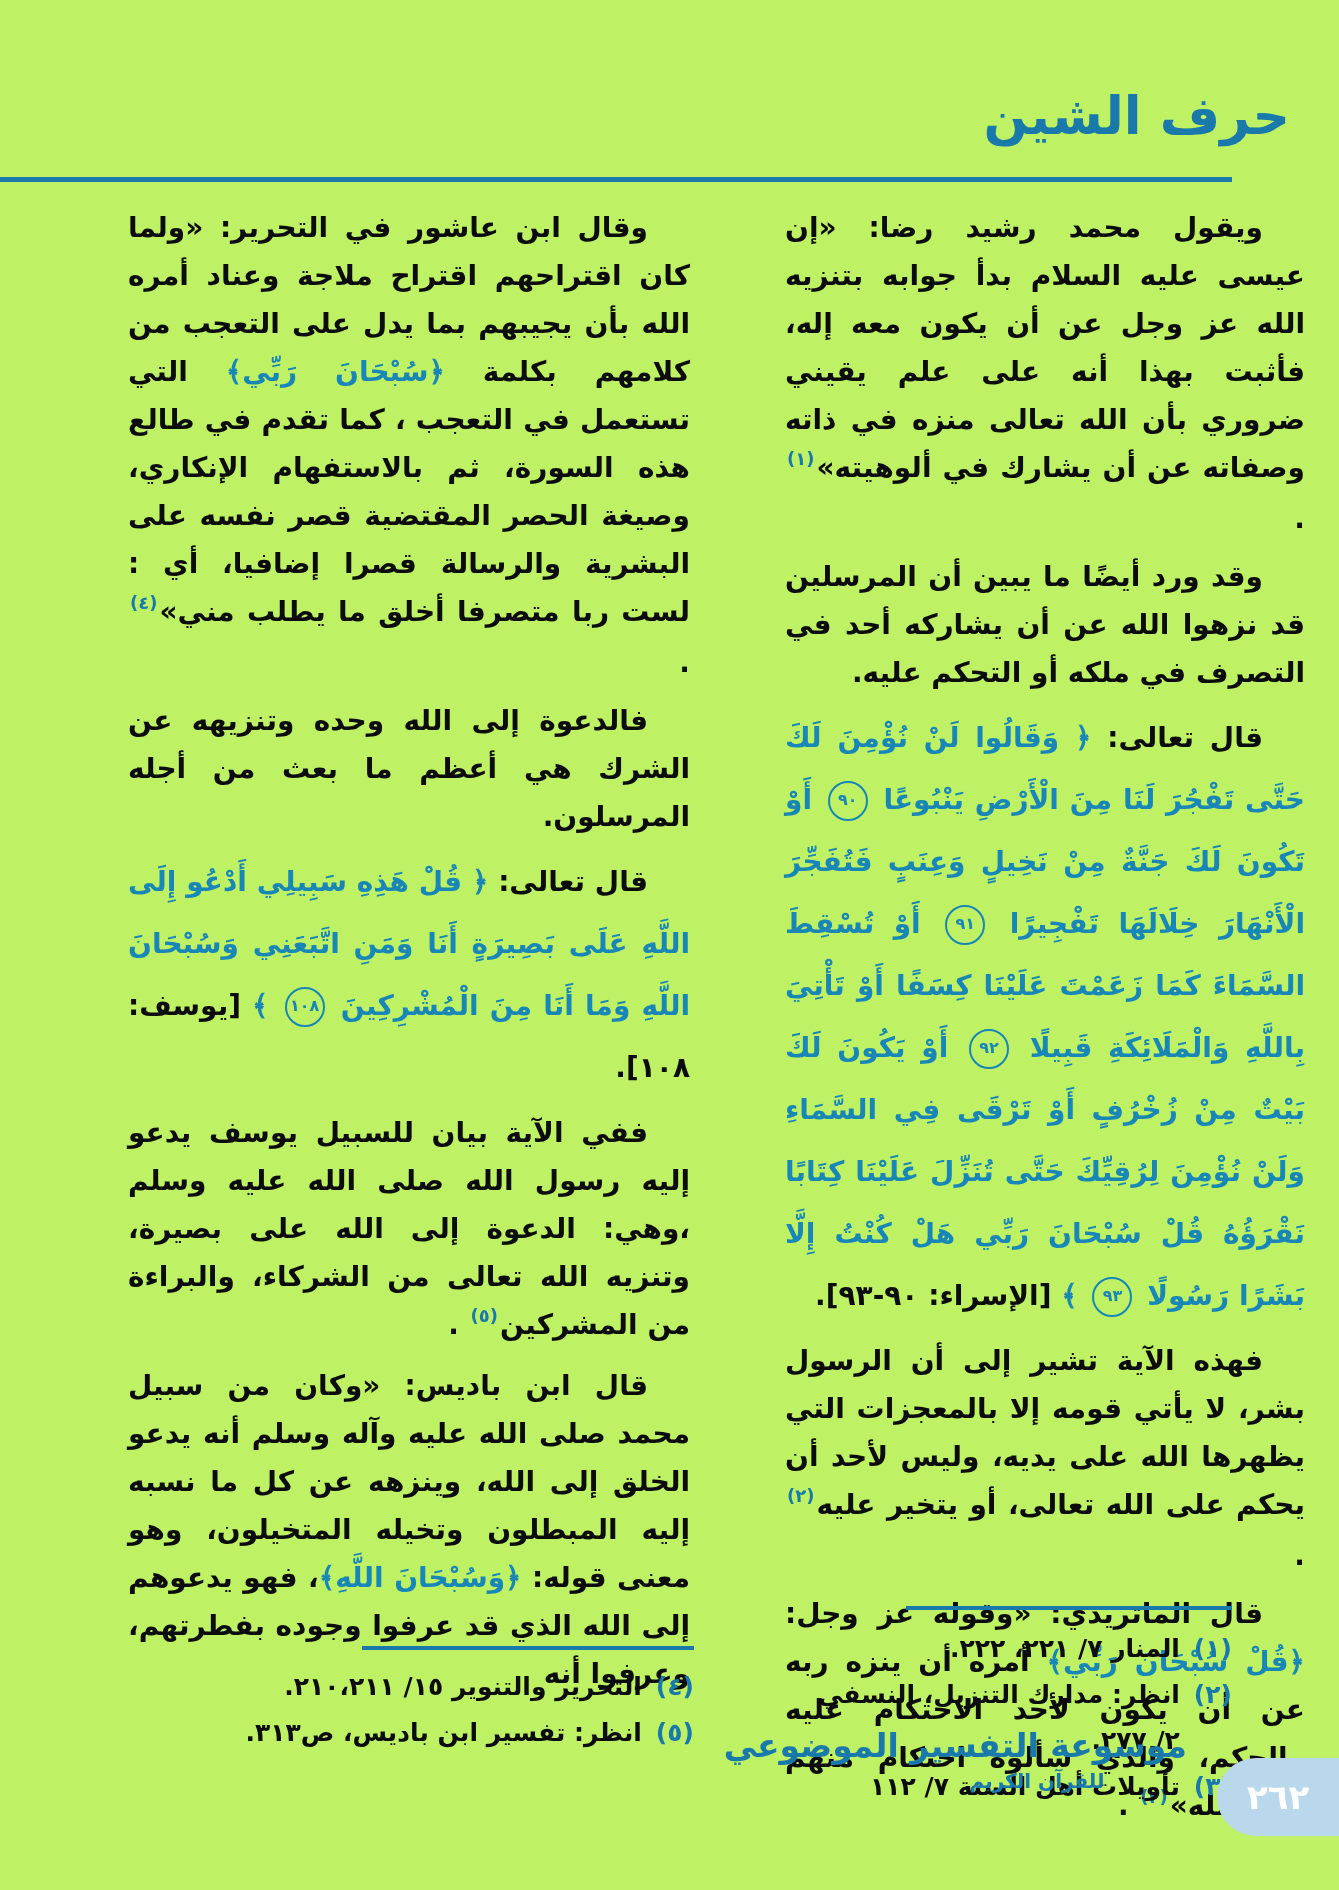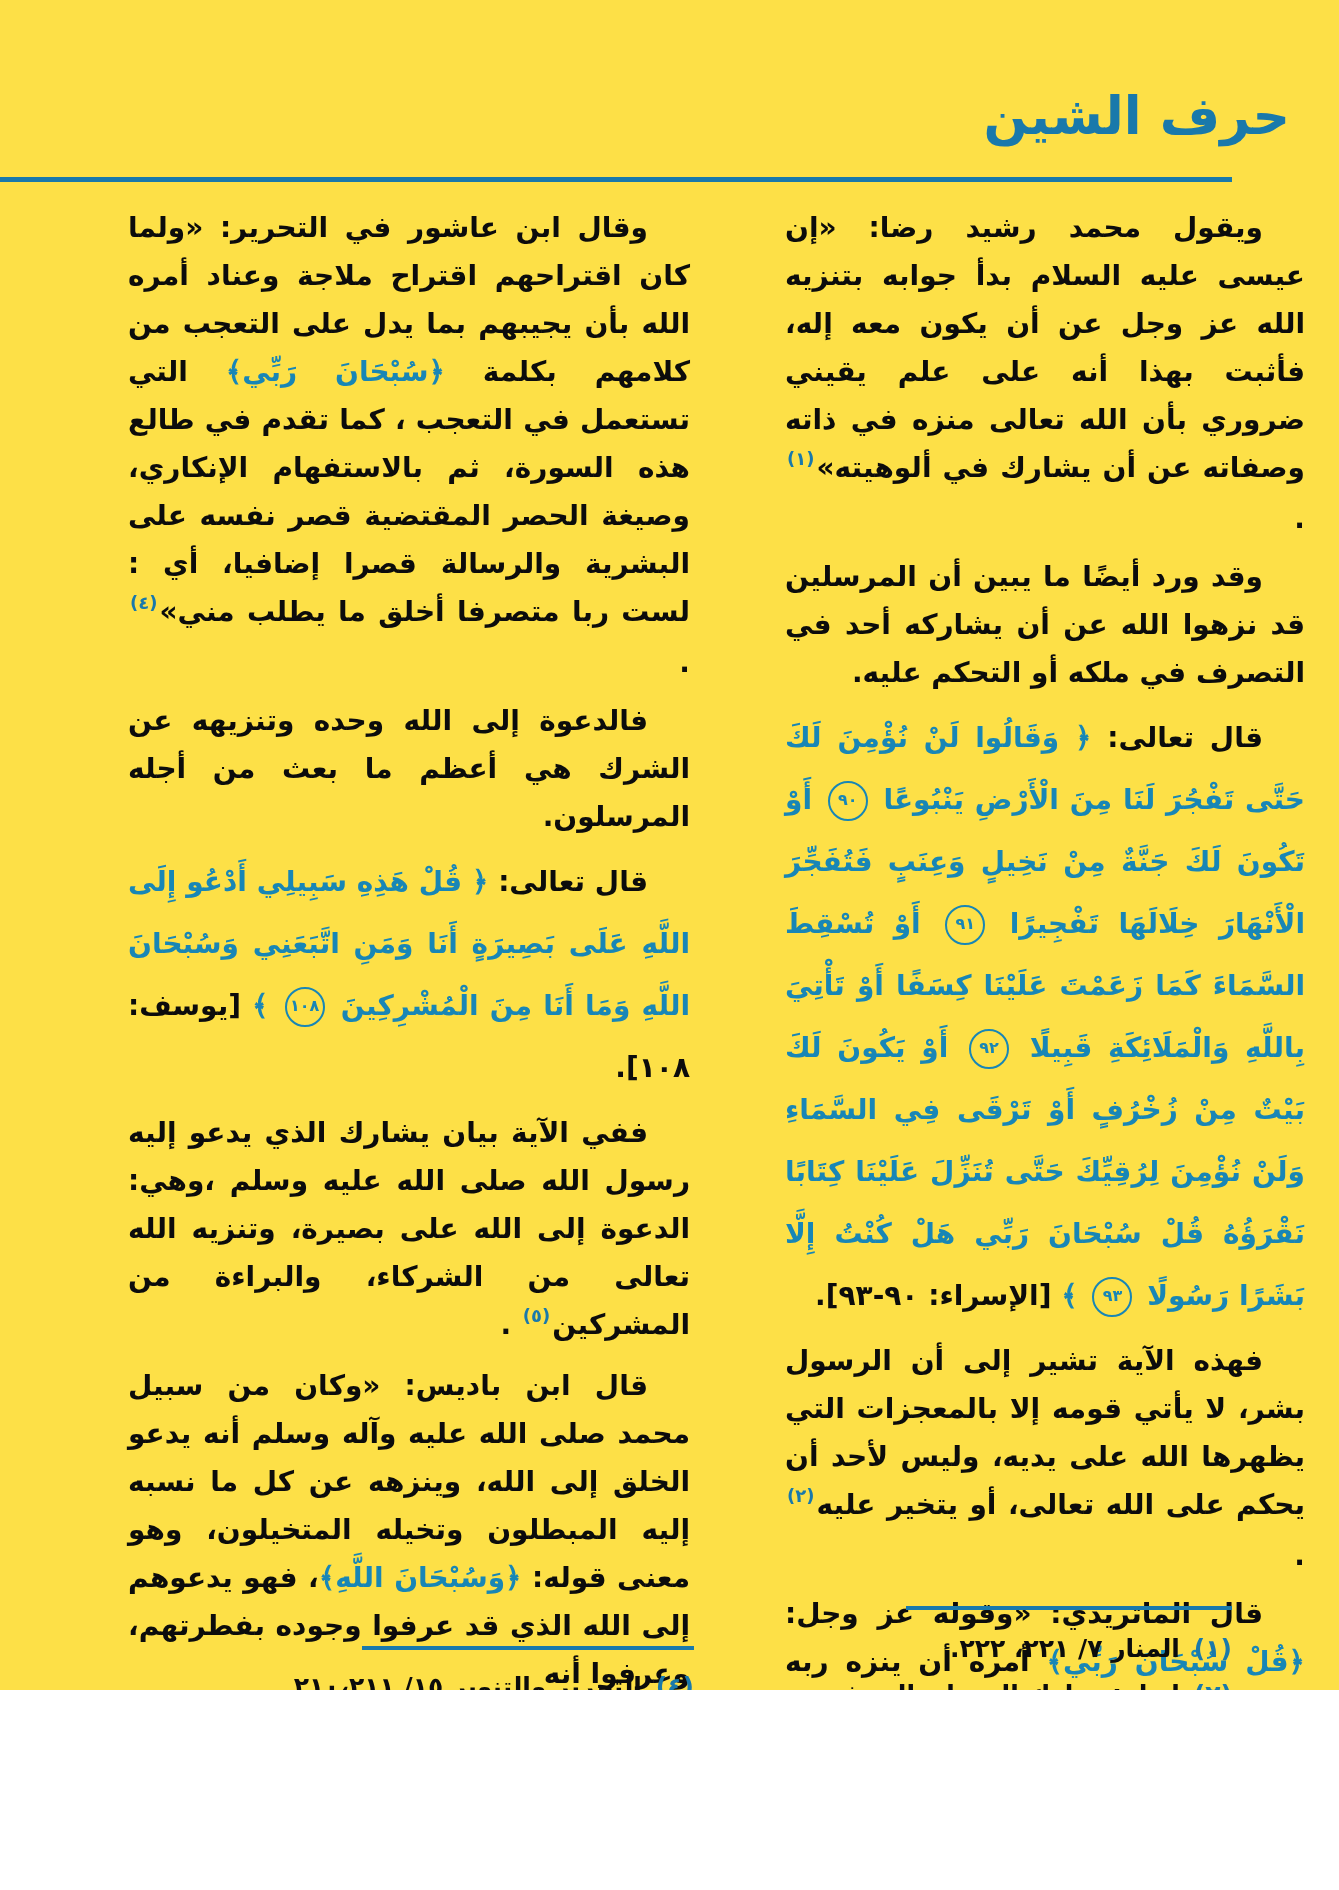--- a/index.html
+++ b/index.html
@@ -4,22 +4,22 @@
 <style>
   :root{
     --accent:#1979ab;
     --quran:#1886b6;
     --badge:#b9d8ec;
     --ink:#0c0c0c;
   }
   html,body{margin:0;padding:0;background:#ffffff;}
   .page{
     position:relative;
-    width:1339px;height:1690px;
-    background:#fde047;
+    width:1339px;height:1890px;
+    background:#bef264;
     overflow:hidden;
     direction:rtl;
     font-family:"DejaVu Sans", sans-serif;
     color:var(--ink);
   }
   
   .chapter-title{
     position:absolute;top:86px;right:49px;
     color:var(--accent);
     font-size:52px;font-weight:bold;
@@ -109,21 +109,21 @@
     <p><span class="seg-text">وقد ورد أيضًا ما يبين أن المرسلين قد نزهوا الله عن أن يشاركه أحد في التصرف في ملكه أو التحكم عليه.</span></p>
     <p class="verse"><span class="seg-text">قال تعالى: </span><span class="seg-quran">﴿ وَقَالُوا لَنْ نُؤْمِنَ لَكَ حَتَّى تَفْجُرَ لَنَا مِنَ الْأَرْضِ يَنْبُوعًا </span><span class="seg-ayah">٩٠</span><span class="seg-quran"> أَوْ تَكُونَ لَكَ جَنَّةٌ مِنْ نَخِيلٍ وَعِنَبٍ فَتُفَجِّرَ الْأَنْهَارَ خِلَالَهَا تَفْجِيرًا </span><span class="seg-ayah">٩١</span><span class="seg-quran"> أَوْ تُسْقِطَ السَّمَاءَ كَمَا زَعَمْتَ عَلَيْنَا كِسَفًا أَوْ تَأْتِيَ بِاللَّهِ وَالْمَلَائِكَةِ قَبِيلًا </span><span class="seg-ayah">٩٢</span><span class="seg-quran"> أَوْ يَكُونَ لَكَ بَيْتٌ مِنْ زُخْرُفٍ أَوْ تَرْقَى فِي السَّمَاءِ وَلَنْ نُؤْمِنَ لِرُقِيِّكَ حَتَّى تُنَزِّلَ عَلَيْنَا كِتَابًا نَقْرَؤُهُ قُلْ سُبْحَانَ رَبِّي هَلْ كُنْتُ إِلَّا بَشَرًا رَسُولًا </span><span class="seg-ayah">٩٣</span><span class="seg-quran"> ﴾</span><span class="seg-text"> [الإسراء: ٩٠-٩٣].</span></p>
     <p><span class="seg-text">فهذه الآية تشير إلى أن الرسول بشر، لا يأتي قومه إلا بالمعجزات التي يظهرها الله على يديه، وليس لأحد أن يحكم على الله تعالى، أو يتخير عليه</span><span class="seg-fnref">(٢)</span><span class="seg-text"> .</span></p>
     <p><span class="seg-text">قال الماتريدي: «وقوله عز وجل: </span><span class="seg-quran">﴿قُلْ سُبْحَانَ رَبِّي﴾</span><span class="seg-text"> أمره أن ينزه ربه عن أن يكون لأحد الاحتكام عليه والحكم، والذي سألوه احتكام منهم على الله»</span><span class="seg-fnref">(٣)</span><span class="seg-text"> .</span></p>
   </div>
 
   <div class="col col-left">
     <p><span class="seg-text">وقال ابن عاشور في التحرير: «ولما كان اقتراحهم اقتراح ملاجة وعناد أمره الله بأن يجيبهم بما يدل على التعجب من كلامهم بكلمة </span><span class="seg-quran">﴿سُبْحَانَ رَبِّي﴾</span><span class="seg-text"> التي تستعمل في التعجب ، كما تقدم في طالع هذه السورة، ثم بالاستفهام الإنكاري، وصيغة الحصر المقتضية قصر نفسه على البشرية والرسالة قصرا إضافيا، أي : لست ربا متصرفا أخلق ما يطلب مني»</span><span class="seg-fnref">(٤)</span><span class="seg-text"> .</span></p>
     <p><span class="seg-text">فالدعوة إلى الله وحده وتنزيهه عن الشرك هي أعظم ما بعث من أجله المرسلون.</span></p>
     <p class="verse"><span class="seg-text">قال تعالى: </span><span class="seg-quran">﴿ قُلْ هَذِهِ سَبِيلِي أَدْعُو إِلَى اللَّهِ عَلَى بَصِيرَةٍ أَنَا وَمَنِ اتَّبَعَنِي وَسُبْحَانَ اللَّهِ وَمَا أَنَا مِنَ الْمُشْرِكِينَ </span><span class="seg-ayah">١٠٨</span><span class="seg-quran"> ﴾</span><span class="seg-text"> [يوسف: ١٠٨].</span></p>
-    <p><span class="seg-text">ففي الآية بيان يشارك الذي يدعو إليه رسول الله صلى الله عليه وسلم ،وهي: الدعوة إلى الله على بصيرة، وتنزيه الله تعالى من الشركاء، والبراءة من المشركين</span><span class="seg-fnref">(٥)</span><span class="seg-text"> .</span></p>
+    <p><span class="seg-text">ففي الآية بيان للسبيل يوسف يدعو إليه رسول الله صلى الله عليه وسلم ،وهي: الدعوة إلى الله على بصيرة، وتنزيه الله تعالى من الشركاء، والبراءة من المشركين</span><span class="seg-fnref">(٥)</span><span class="seg-text"> .</span></p>
     <p><span class="seg-text">قال ابن باديس: «وكان من سبيل محمد صلى الله عليه وآله وسلم أنه يدعو الخلق إلى الله، وينزهه عن كل ما نسبه إليه المبطلون وتخيله المتخيلون، وهو معنى قوله: </span><span class="seg-quran">﴿وَسُبْحَانَ اللَّهِ﴾</span><span class="seg-text">، فهو يدعوهم إلى الله الذي قد عرفوا وجوده بفطرتهم، وعرفوا أنه</span></p>
   </div>
 
   <div class="fn-rule fn-rule-right"></div>
   <div class="footnotes fn-right">
     <div class="fn-row">
       <span class="fn-num">(١)</span>
       <span class="fn-text">المنار ٧/ ٢٢١، ٢٢٢.</span>
     </div>
     <div class="fn-row">

